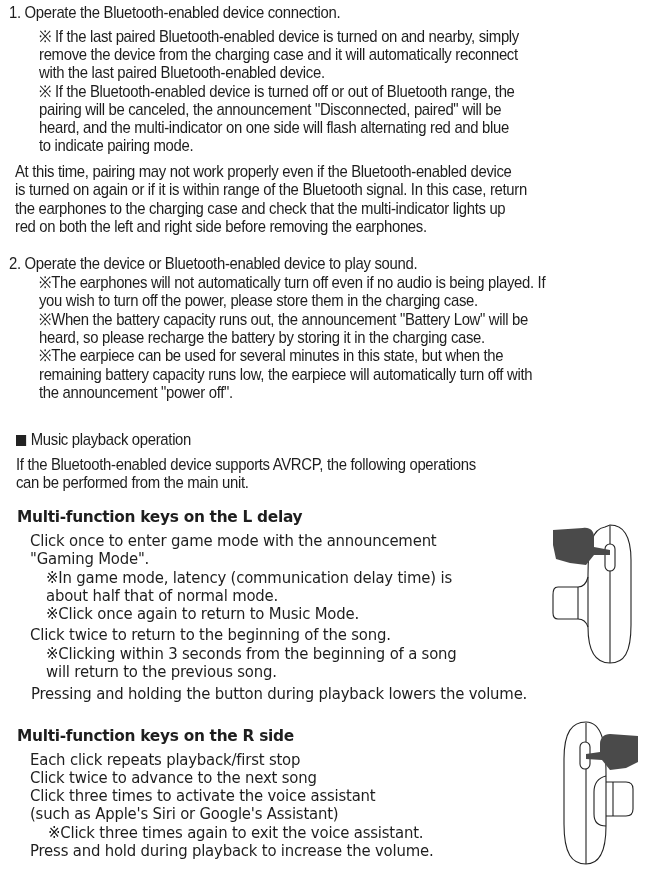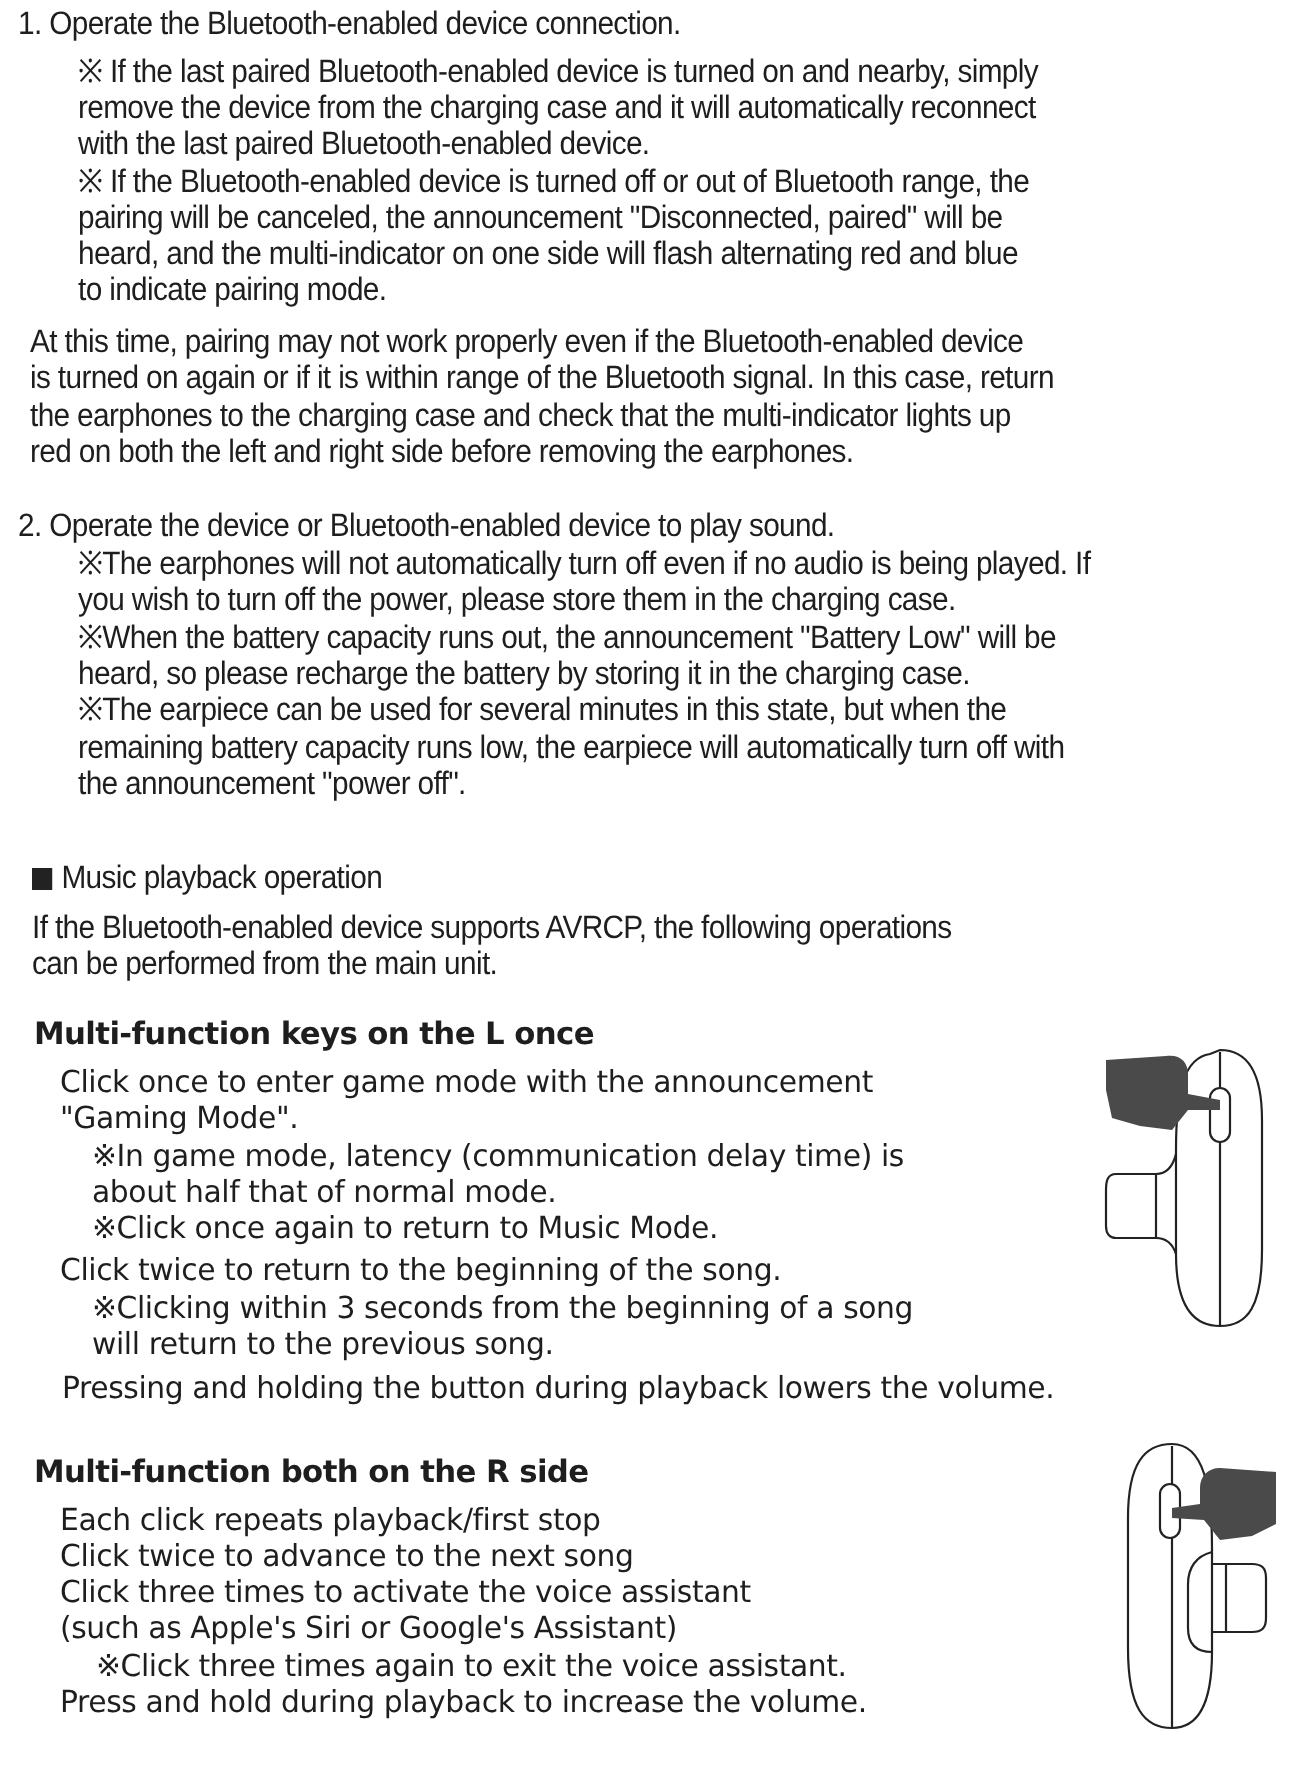--- a/index.html
+++ b/index.html
@@ -38,21 +38,21 @@
 <div class="ln cond" style="left:39px;top:346px;">※The earpiece can be used for several minutes in this state, but when the</div>
 <div class="ln cond" style="left:39px;top:365px;">remaining battery capacity runs low, the earpiece will automatically turn off with</div>
 <div class="ln cond" style="left:39px;top:383px;">the announcement "power off".</div>
 
 <div class="ln cond" style="left:16px;top:430px;">
   <span class="sq"></span><span>Music playback operation</span>
 </div>
 <div class="ln cond" style="left:16px;top:455px;">If the Bluetooth-enabled device supports AVRCP, the following operations</div>
 <div class="ln cond" style="left:16px;top:473px;">can be performed from the main unit.</div>
 
-<div class="ln bold" style="left:17px;top:508px;">Multi-function keys on the L once</div>
+<div class="ln bold" style="left:17px;top:508px;">Multi-function keys on the L delay</div>
 <div class="ln wide" style="left:30px;top:532px;">Click once to enter game mode with the announcement</div>
 <div class="ln wide" style="left:30px;top:550px;">"Gaming Mode".</div>
 <div class="ln wide" style="left:46px;top:569px;">※In game mode, latency (communication delay time) is</div>
 <div class="ln wide" style="left:46px;top:587px;">about half that of normal mode.</div>
 <div class="ln wide" style="left:46px;top:605px;">※Click once again to return to Music Mode.</div>
 <div class="ln wide" style="left:30px;top:626px;">Click twice to return to the beginning of the song.</div>
 <div class="ln wide" style="left:46px;top:645px;">※Clicking within 3 seconds from the beginning of a song</div>
 <div class="ln wide" style="left:46px;top:663px;">will return to the previous song.</div>
 <div class="ln wide" style="left:31px;top:685px;">Pressing and holding the button during playback lowers the volume.</div>
 
@@ -60,21 +60,21 @@
   <g fill="none" stroke="#222" stroke-width="1.1">
     <path d="M57 12 C 44 14 40 30 40 60 L 40 112 C 40 140 50 148 62 148 C 76 148 83 138 83 110 L 83 45 C 83 20 75 10 62 10 Z" fill="#fff"></path>
     <line x1="62" y1="11" x2="62" y2="148"></line>
     <rect x="57" y="29" width="10" height="27" rx="5" fill="#fff"></rect>
     <path d="M40 62 C 38 70 34 72 30 72 L 10 72 C 6 72 5 75 5 80 L 5 98 C 5 102 7 104 10 104 L 30 104 C 34 104 38 106 40 112"></path>
     <line x1="30" y1="72" x2="30" y2="104"></line>
   </g>
   <path d="M5 15 L 35 13 C 42 12 46 16 46 22 L 46 32 L 62 35 L 62 40 L 46 40 L 38 50 L 22 48 L 8 44 L 5 30 Z" fill="#4a4a4a"></path>
 </svg>
 
-<div class="ln bold" style="left:17px;top:727px;">Multi-function both on the R side</div>
+<div class="ln bold" style="left:17px;top:727px;">Multi-function keys on the R side</div>
 <div class="ln wide" style="left:30px;top:751px;">Each click repeats playback/first stop</div>
 <div class="ln wide" style="left:30px;top:769px;">Click twice to advance to the next song</div>
 <div class="ln wide" style="left:30px;top:787px;">Click three times to activate the voice assistant</div>
 <div class="ln wide" style="left:30px;top:805px;">(such as Apple's Siri or Google's Assistant)</div>
 <div class="ln wide" style="left:48px;top:824px;">※Click three times again to exit the voice assistant.</div>
 <div class="ln wide" style="left:30px;top:842px;">Press and hold during playback to increase the volume.</div>
 
 <svg class="illus" style="left:548px;top:714px;" width="95" height="155" viewBox="0 0 95 155">
   <g fill="none" stroke="#222" stroke-width="1.1">
     <path d="M38 8 C 24 8 16 18 16 45 L 16 110 C 16 140 24 150 38 150 C 50 150 58 140 58 112 L 58 60 C 58 30 54 8 38 8 Z" fill="#fff"></path>

